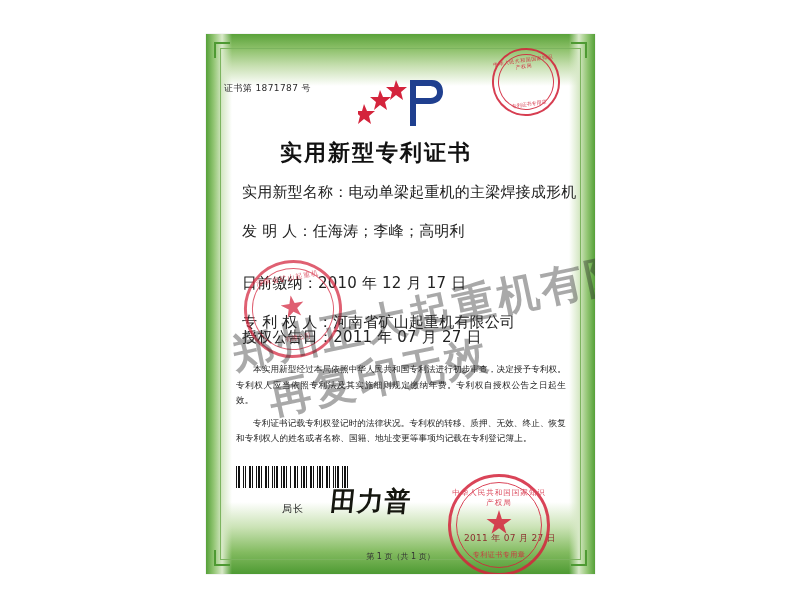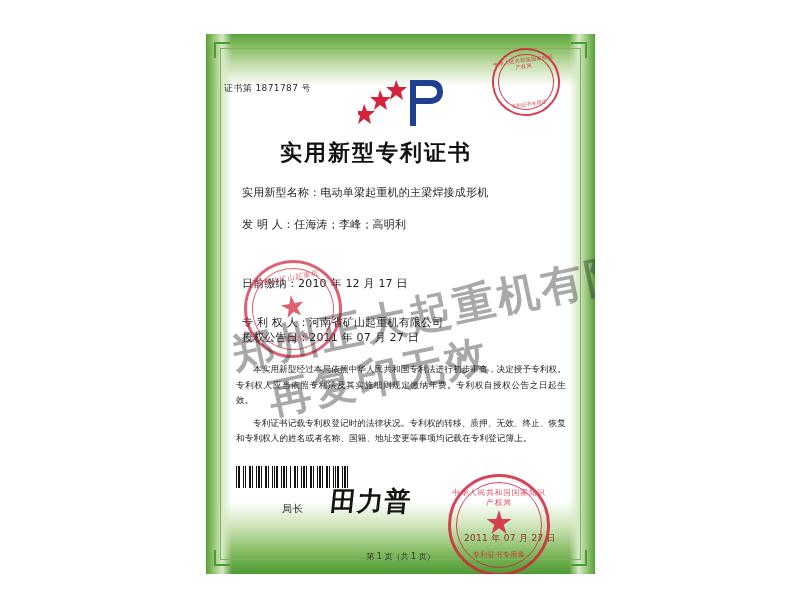--- a/index.html
+++ b/index.html
@@ -74,26 +74,26 @@
   .title {
     position: absolute; left: 0; top: 104px; width: 340px;
     text-align: center;
     font-family: "DejaVu Serif", serif;
     font-size: 22px; font-weight: bold; color: #111111;
     letter-spacing: 2px;
   }
 
   .field {
     position: absolute; left: 36px;
-    font-size: 11px; color: #222222; line-height: 13px;
+    font-size: 15px; color: #222222; line-height: 13px;
     letter-spacing: 0.2px;
     white-space: nowrap;
   }
   .f1 { top: 152px; }
-  .f2 { top: 184px; }
+  .f2 { top: 191px; }
   .f3 { top: 216px; }
   .f4 { top: 243px; }
   .f5 { top: 270px; margin-top: 12px; }
   .f6 { top: 297px; }
 
   .body-text {
     position: absolute; left: 30px; top: 328px; width: 330px;
     font-size: 8.6px; color: #1c1c1c; line-height: 15.5px;
     text-align: justify;
     letter-spacing: 0.1px;

